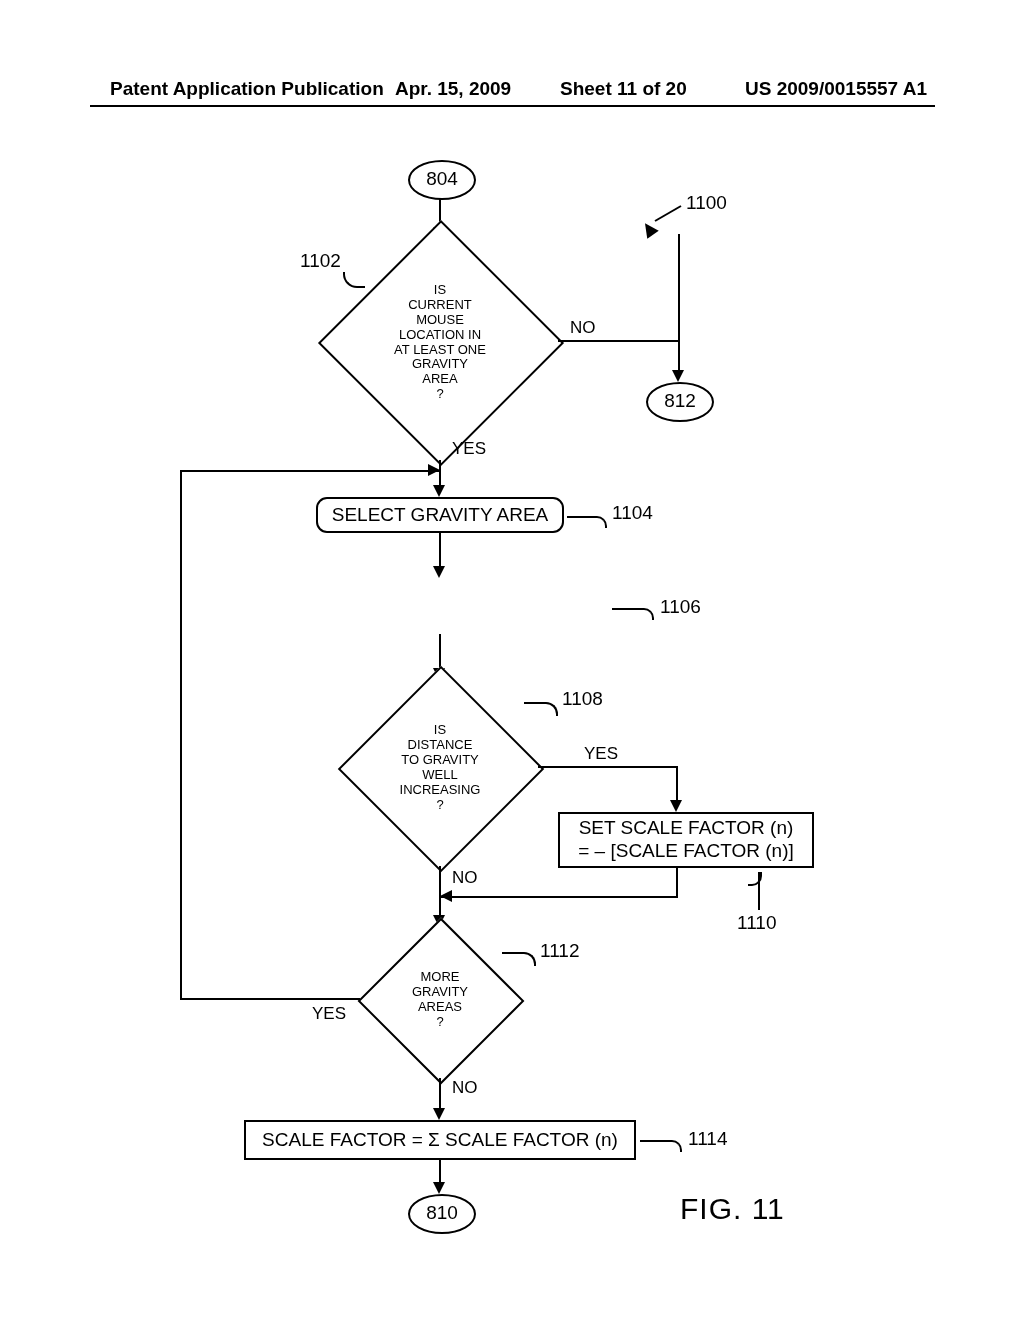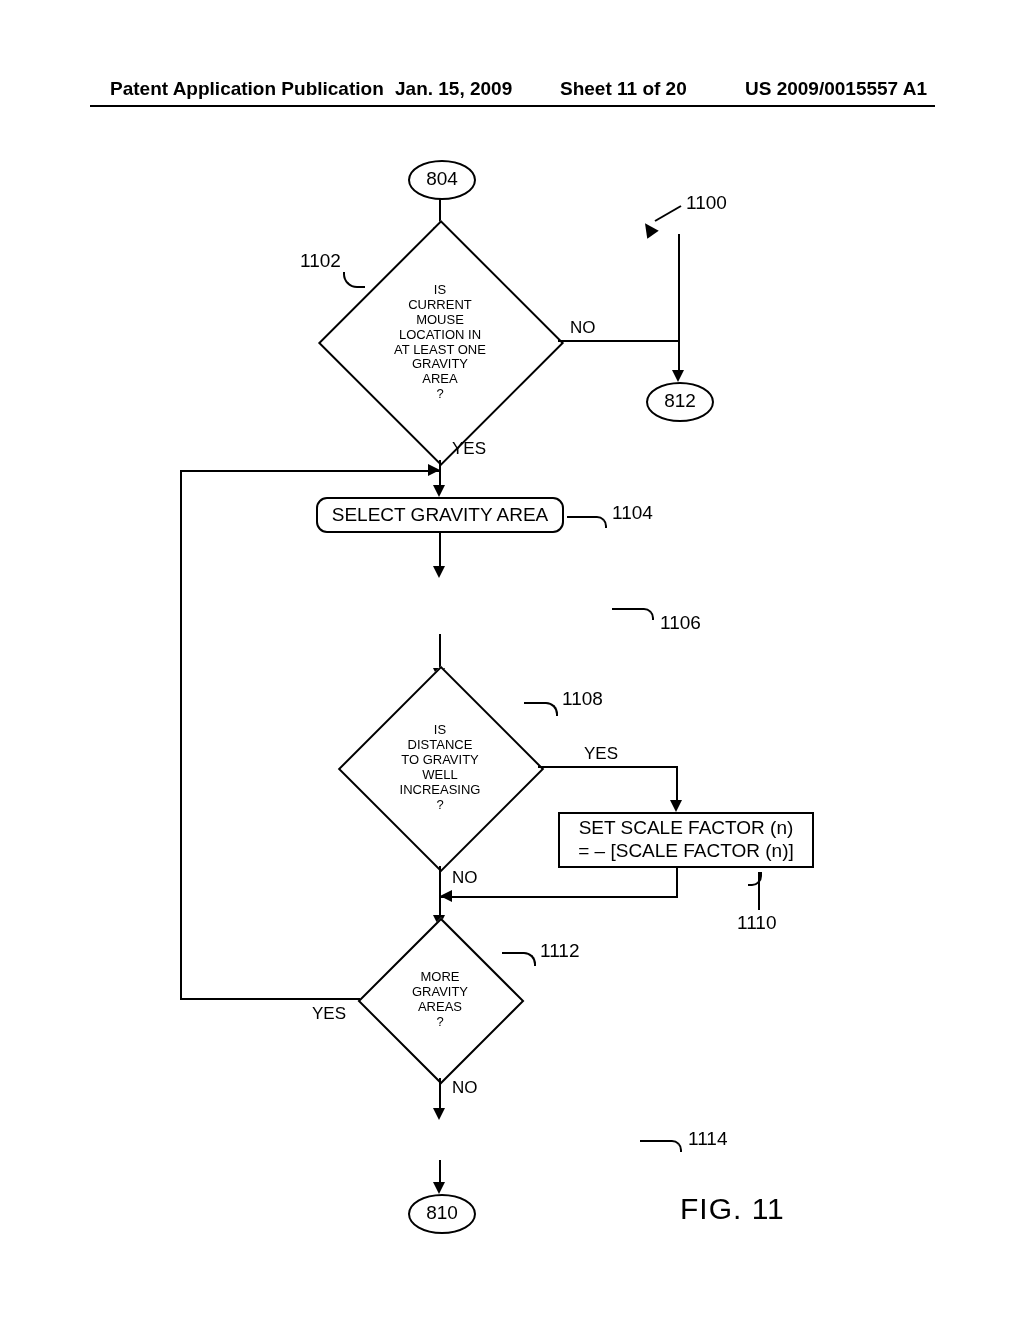--- a/index.html
+++ b/index.html
@@ -122,21 +122,21 @@
     transform:rotate(-35deg);
   }
 </style>
 </head>
 <body>
 
 <div class="page">
 
   <div class="header">
     <span class="hdr-left">Patent Application Publication</span>
-    <span class="hdr-date">Jan. 15, 2009</span>
+    <span class="hdr-date">Apr. 15, 2009</span>
     <span class="hdr-sheet">Sheet 11 of 20</span>
     <span class="hdr-right">US 2009/0015557 A1</span>
   </div>
   <div class="hline"></div>
 
   <div class="ref" style="left:686px;top:192px;">1100</div>
   <div class="pointer" style="left:642px;top:222px;"></div>
   <div style="position:absolute;left:655px;top:220px;width:30px;height:2px;background:#000;transform:rotate(-30deg);transform-origin:left center;"></div>
 
   <div class="terminator" style="left:408px;top:160px;">804</div>
@@ -168,21 +168,21 @@
   <div class="arrow-right" style="left:428px;top:464px;"></div>
   <div class="arrow-down" style="left:433px;top:485px;"></div>
 
   <div class="process" style="left:316px;top:497px;width:248px;height:36px;border-radius:11px;">SELECT GRAVITY AREA</div>
   <div class="ref" style="left:612px;top:502px;">1104</div>
   <div style="position:absolute;left:567px;top:516px;width:38px;height:10px;border-top:2px solid #000;border-right:2px solid #000;border-top-right-radius:10px;"></div>
 
   <div class="vline" style="left:439px;top:533px;height:36px;"></div>
   <div class="arrow-down" style="left:433px;top:566px;"></div>
 
-  <div class="ref" style="left:660px;top:596px;margin-top:16px;">1106</div>
+  <div class="ref" style="left:660px;top:596px;">1106</div>
   <div style="position:absolute;left:612px;top:608px;width:40px;height:10px;border-top:2px solid #000;border-right:2px solid #000;border-top-right-radius:10px;"></div>
 
   <div class="vline" style="left:439px;top:634px;height:38px;"></div>
   <div class="arrow-down" style="left:433px;top:668px;"></div>
 
   <div class="diamond" style="left:368px;top:696px;width:142px;height:142px;"></div>
   <div class="dtext" style="left:360px;top:683px;width:160px;height:170px;white-space:pre;">IS
 DISTANCE
 TO GRAVITY
 WELL
@@ -219,20 +219,21 @@
 
   <div class="yn" style="left:312px;top:1004px;">YES</div>
   <div class="hline2" style="left:180px;top:998px;width:180px;"></div>
   <div class="vline" style="left:180px;top:470px;height:530px;"></div>
   <div class="hline2" style="left:180px;top:470px;width:230px;"></div>
 
   <div class="yn" style="left:452px;top:1078px;">NO</div>
   <div class="vline" style="left:439px;top:1078px;height:34px;"></div>
   <div class="arrow-down" style="left:433px;top:1108px;"></div>
 
+  <div class="process" style="left:244px;top:1120px;width:392px;height:40px;">SCALE FACTOR = Σ SCALE FACTOR (n)</div>
   <div class="ref" style="left:688px;top:1128px;">1114</div>
   <div style="position:absolute;left:640px;top:1140px;width:40px;height:10px;border-top:2px solid #000;border-right:2px solid #000;border-top-right-radius:10px;"></div>
 
   <div class="vline" style="left:439px;top:1160px;height:26px;"></div>
   <div class="arrow-down" style="left:433px;top:1182px;"></div>
 
   <div class="terminator" style="left:408px;top:1194px;">810</div>
 
   <div class="figcap" style="left:680px;top:1192px;">FIG. 11</div>
 

